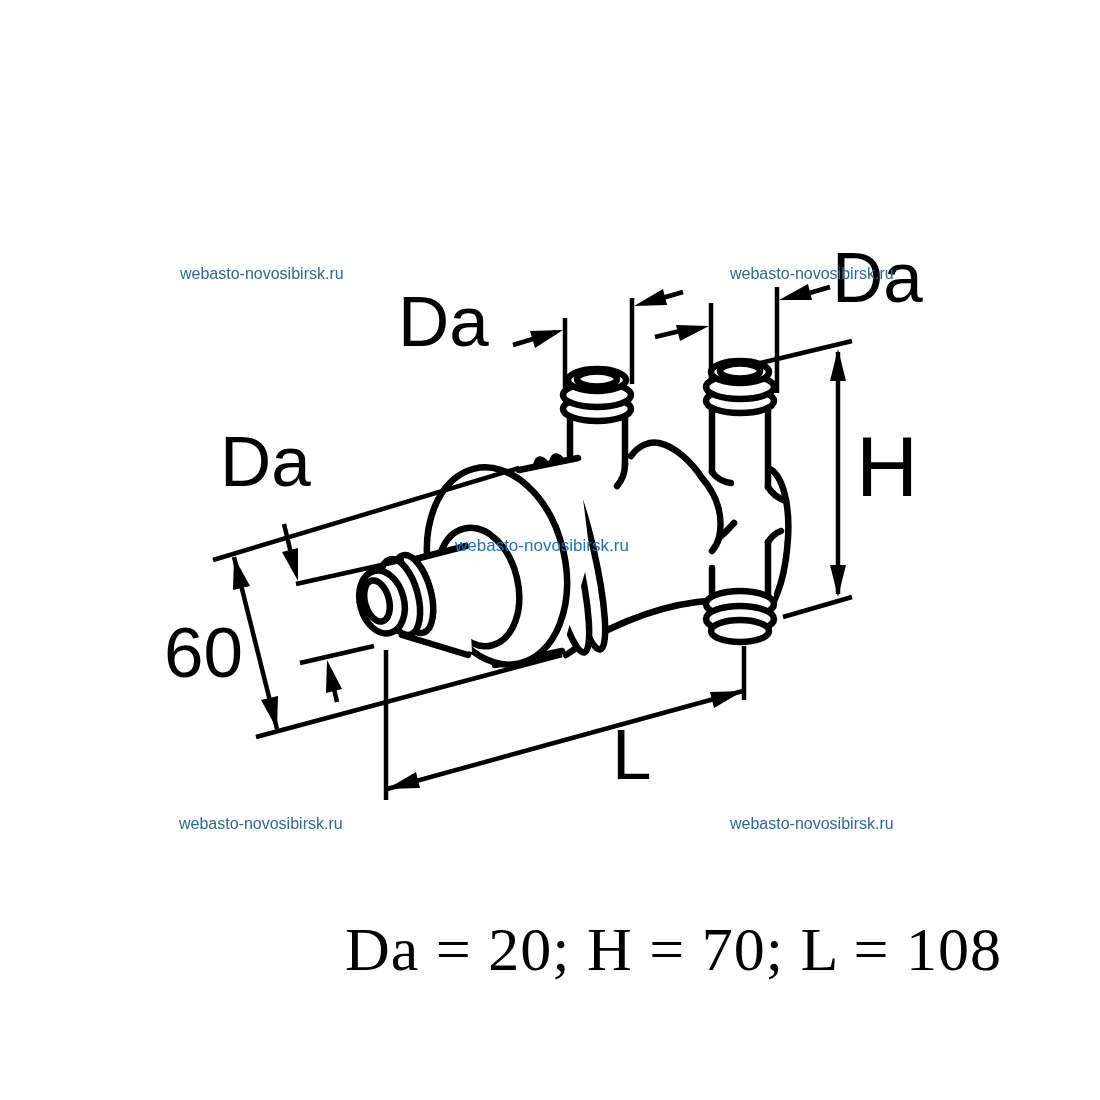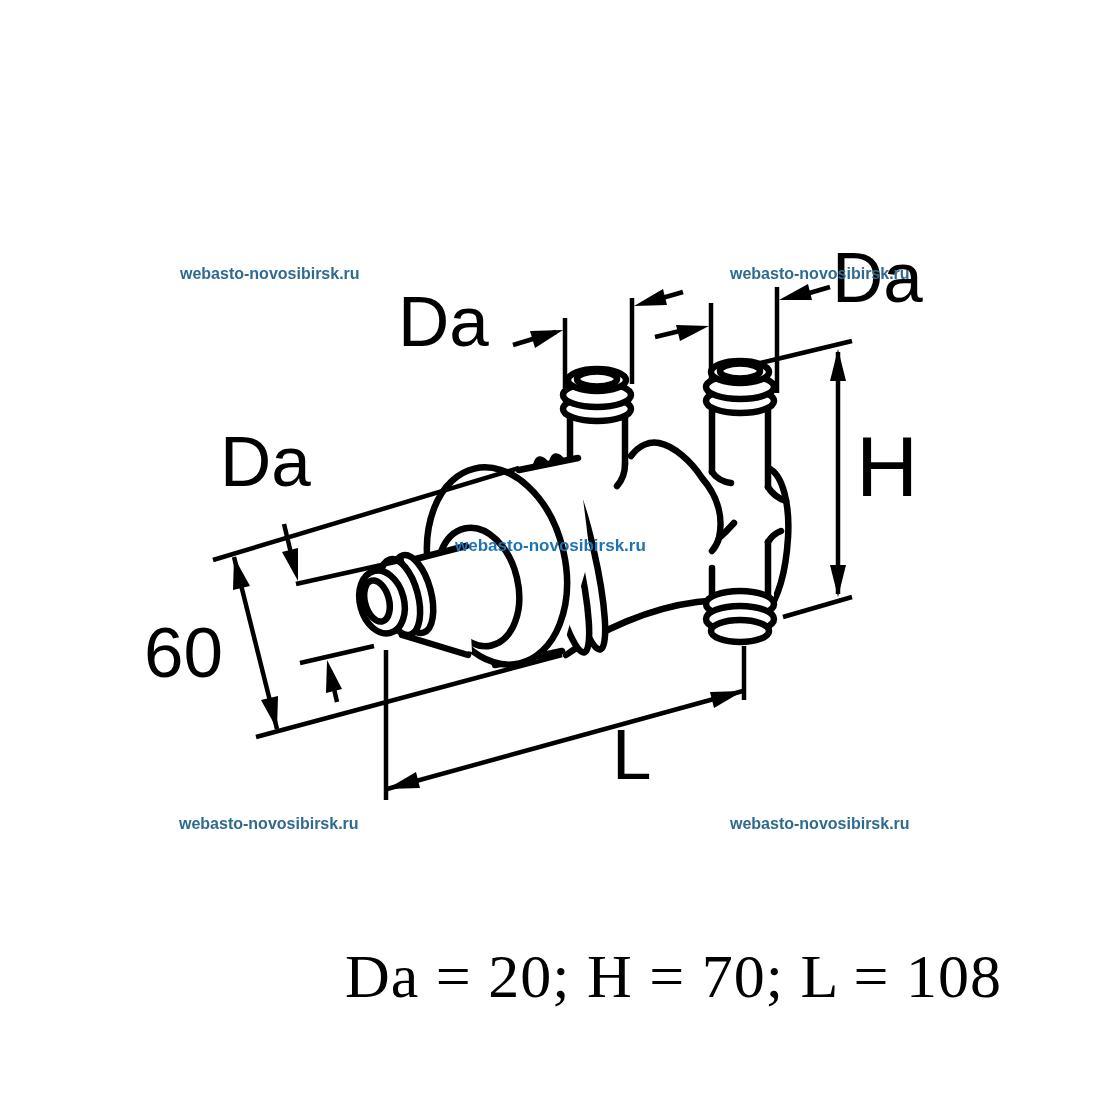--- a/index.html
+++ b/index.html
@@ -6,21 +6,21 @@
   .canvas{position:relative;width:1100px;height:1100px;background:#ffffff;overflow:hidden;
           font-family:"Liberation Sans",sans-serif;}
   .drawing-svg{position:absolute;left:0;top:0;width:1100px;height:1100px;}
   .part{fill:#ffffff;stroke:#000000;stroke-width:6.5;stroke-linecap:round;stroke-linejoin:round;}
   .partfill{fill:#ffffff;stroke:none;}
   .pline{fill:none;stroke:#000000;stroke-width:6.5;stroke-linecap:round;stroke-linejoin:round;}
   .dim{fill:none;stroke:#000000;stroke-width:4.5;stroke-linecap:butt;}
   .ah{fill:#000000;stroke:none;}
   .lbl{position:absolute;color:#000000;font-size:71px;line-height:1;white-space:nowrap;}
   .lbl-h{font-size:86px;}
-  .wm{position:absolute;font-weight:bold;font-size:16px;line-height:1.2;color:#2f6b8f;white-space:nowrap;}
+  .wm{position:absolute;font-weight:normal;font-size:16px;line-height:1.2;color:#2f6b8f;white-space:nowrap;}
   .wm-mid{font-size:17px;color:#1e73b5;}
   .caption{position:absolute;font-family:"Liberation Serif",serif;font-size:62px;line-height:1;
            letter-spacing:1px;color:#000000;white-space:nowrap;}
 </style>
 </head>
 <body>
 
 <div class="canvas">
 
   <svg class="drawing-svg" viewBox="0 0 1100 1100">
@@ -131,25 +131,25 @@
       <path class="ah" d="M298,581 L282,552 L298,548 Z"></path>
       <path class="ah" d="M327,660 L342,689 L326,693 Z"></path>
       <path class="ah" d="M387,789 L416,772 L420,788 Z"></path>
       <path class="ah" d="M743,691 L714,708 L710,692 Z"></path>
     </g>
   </svg>
 
   <div class="lbl" style="left:398px;top:286px">Da</div>
   <div class="lbl" style="left:832px;top:242px">Da</div>
   <div class="lbl" style="left:220px;top:426px">Da</div>
-  <div class="lbl" style="left:144px;top:617px">60</div>
+  <div class="lbl" style="left:164px;top:617px">60</div>
   <div class="lbl lbl-h" style="left:856px;top:423px">H</div>
   <div class="lbl" style="left:612px;top:719px">L</div>
 
   <div class="wm" style="left:180px;top:264px">webasto-novosibirsk.ru</div>
   <div class="wm" style="left:730px;top:264px">webasto-novosibirsk.ru</div>
   <div class="wm wm-mid" style="left:455px;top:536px">webasto-novosibirsk.ru</div>
   <div class="wm" style="left:179px;top:814px">webasto-novosibirsk.ru</div>
   <div class="wm" style="left:730px;top:814px">webasto-novosibirsk.ru</div>
 
-  <div class="caption" style="left:345px;top:945px">Da = 20; H = 70; L = 108</div>
+  <div class="caption" style="left:345px;top:918px">Da = 20; H = 70; L = 108</div>
 
 </div>
 
 </body></html>

